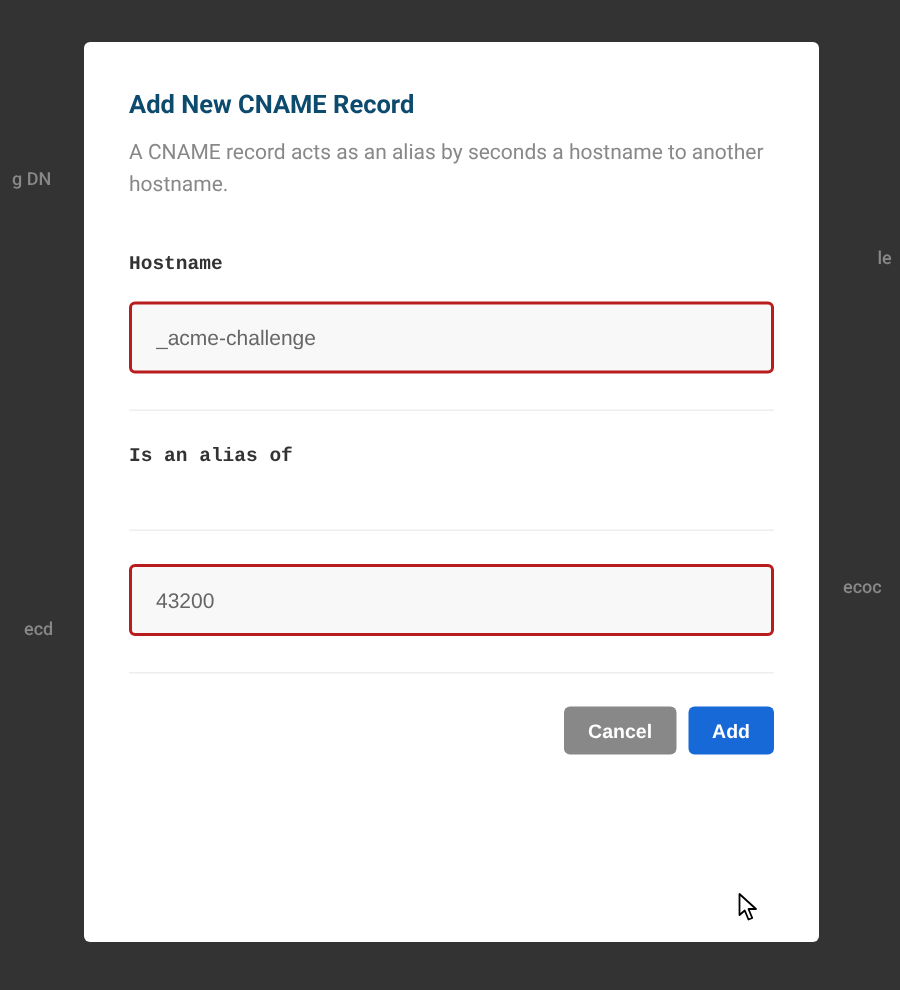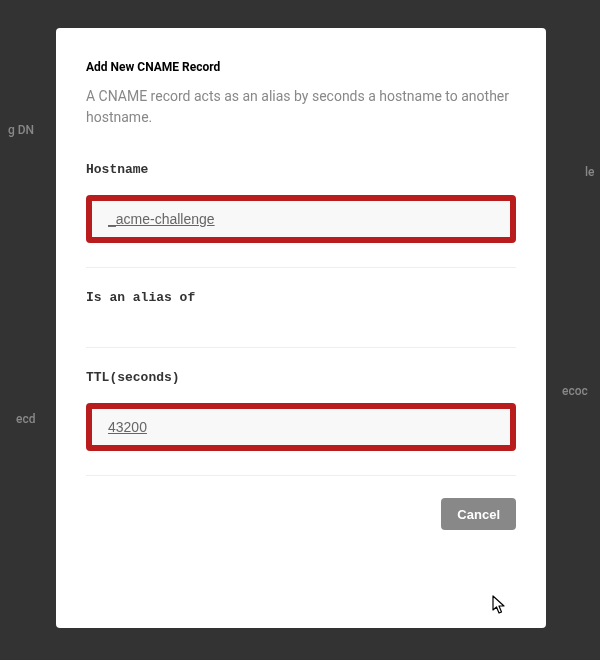--- a/index.html
+++ b/index.html
@@ -15,23 +15,23 @@
       position: absolute;
       top: 28px;
       left: 56px;
       width: 490px;
       height: 600px;
       background: #ffffff;
       border-radius: 4px;
       padding: 32px 30px 28px 30px;
     }
     .modal-title {
-      font-size: 12px;
+      font-size: 17px;
       font-weight: 700;
-      color: #000000;
+      color: #0c4a6e;
       margin-bottom: 12px;
     }
     .modal-desc {
       font-size: 14px;
       color: #888888;
       line-height: 1.5;
       margin-bottom: 34px;
     }
     .field {
       border-bottom: 1px solid #eeeeee;
@@ -46,27 +46,26 @@
       font-size: 13px;
       font-weight: 600;
       color: #333333;
       margin-bottom: 18px;
       font-family: Liberation Mono, monospace;
     }
     .field-input {
       width: 100%;
       height: 48px;
       background: #f8f8f8;
-      border: 6px solid #b91c1c;
+      border: 2px solid #b91c1c;
       border-radius: 4px;
       padding: 0 16px;
       font-size: 14px;
       color: #666666;
       outline: none;
-      text-decoration: underline;
     }
     .field-input::placeholder { color: #999999; }
     .actions {
       display: flex;
       justify-content: flex-end;
       gap: 8px;
       margin-top: 8px;
     }
     .btn {
       height: 32px;
@@ -95,21 +94,21 @@
     }
     .cursor svg { display: block; }
     
     .bg-text {
       position: absolute;
       color: #888888;
       font-size: 12px;
       font-weight: 500;
       white-space: nowrap;
     }
-    .bg1 { top: 123px; left: 8px; }
+    .bg1 { top: 112px; left: 8px; }
     .bg2 { top: 165px; left: 545px; margin-left: 40px; }
     .bg3 { top: 384px; left: 16px; margin-top: 28px; }
     .bg4 { top: 384px; left: 562px; }
   </style>
 </head>
 <body>
 
 <span class="bg-text bg1">g DN</span>
 <span class="bg-text bg2">le</span>
 <span class="bg-text bg3">ecd</span>
@@ -122,26 +121,26 @@
   <div class="field">
     <label class="field-label">Hostname</label>
     <input class="field-input" type="text" value="_acme-challenge" style="">
   </div>
 
   <div class="field">
     <label class="field-label">Is an alias of</label>
   </div>
 
   <div class="field">
-    <label class="field-label">TTL(seconds)</label>
     <input class="field-input" type="text" value="43200" style="">
   </div>
 
   <div class="actions">
     <button class="btn btn-cancel">Cancel</button>
+    <button class="btn btn-add">Add</button>
   </div>
 </div>
 
 <div class="cursor">
   <svg width="20" height="22" viewBox="0 0 20 22">
     <path d="M3 1 L3 15 L6.5 12 L9 18 L11.5 17 L9 11 L14 11 Z" fill="#ffffff" stroke="#000000" stroke-width="1.2" stroke-linejoin="round"></path>
   </svg>
 </div>
 
 </body></html>

